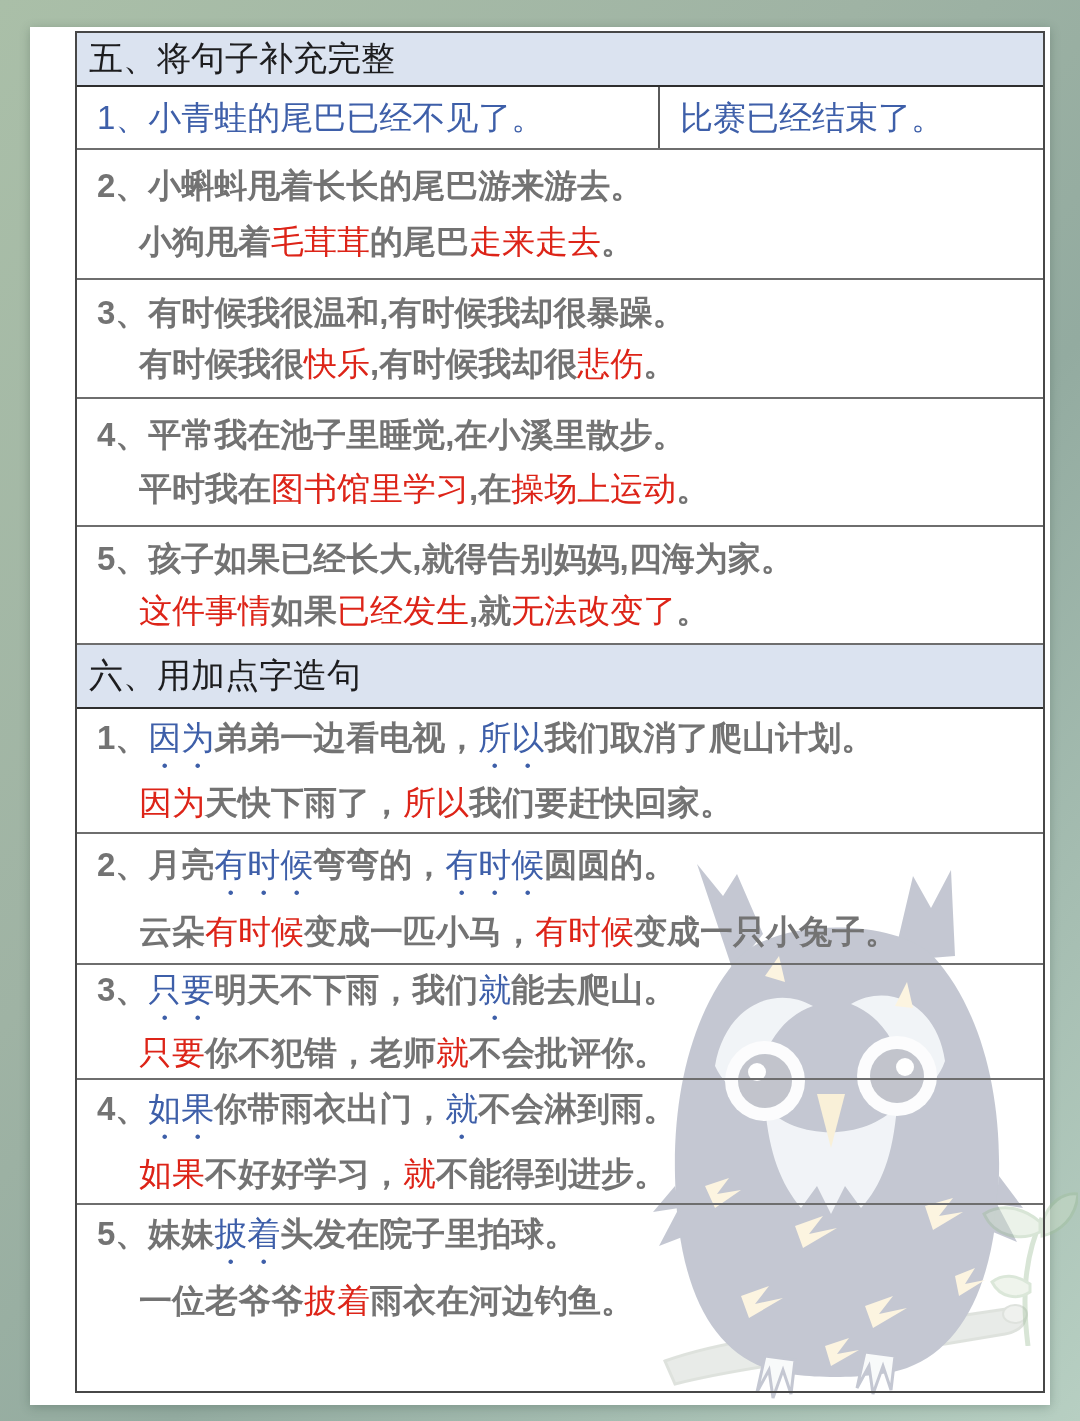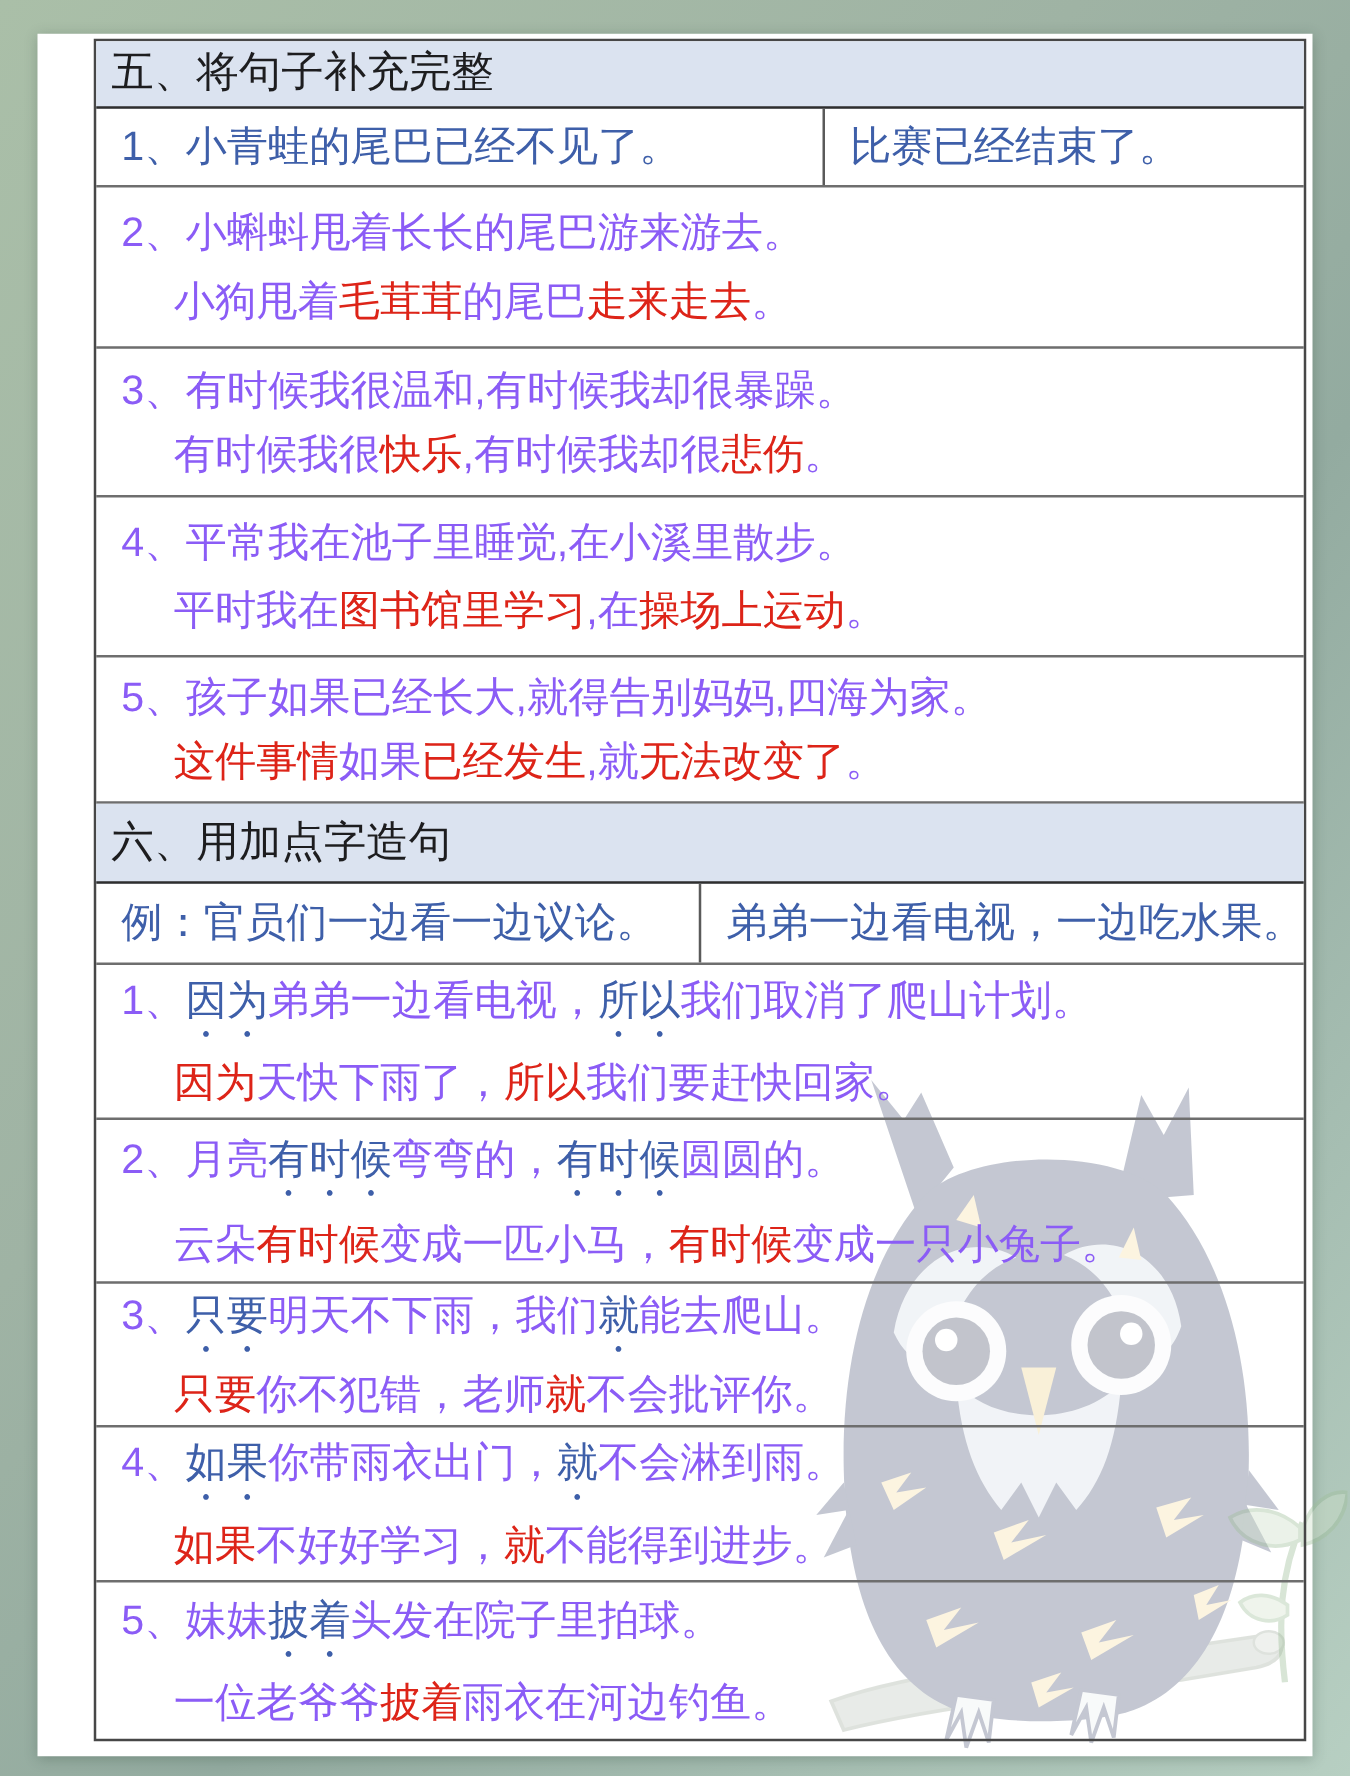--- a/index.html
+++ b/index.html
@@ -25,21 +25,21 @@
   .row{border-bottom:2px solid #6e6e6e;box-sizing:border-box;display:flex;flex-direction:column;justify-content:space-evenly;background:transparent;}
   .row:last-child{border-bottom:none;border-radius:25px;}
   .hdr{background:var(--header-bg,#dbe3f0);justify-content:center;border-bottom:2px solid #2e2e2e;}
   .hdr .line{padding-left:12px;font-size:34px;}
   .split{flex-direction:row;align-items:stretch;}
   .cell{display:flex;align-items:center;box-sizing:border-box;}
   .cell.right{border-left:2px solid #5a5a5a;}
   .line{white-space:nowrap;}
   .q{padding-left:20px;}
   .a{padding-left:62px;}
-  .seg-k{color:#8b5cf6;}
+  .seg-k{color:#737373;font-weight:bold;}
   .seg-r{color:var(--red,#dd2418);}
   .seg-b{color:var(--blue,#3e5fa9);}
   .seg-bd{
     color:var(--blue,#3e5fa9);
     -webkit-text-emphasis:filled dot currentColor;
     -webkit-text-emphasis-position:under left;
     text-emphasis:filled dot currentColor;
     text-emphasis-position:under left;
   }
   
@@ -147,28 +147,20 @@
 
   <div class="row h-s5r5">
     <div class="line q"><span class="seg-k">5、孩子如果已经长大,就得告别妈妈,四海为家。</span></div>
     <div class="line a"><span class="seg-r">这件事情</span><span class="seg-k">如果</span><span class="seg-r">已经发生</span><span class="seg-k">,就</span><span class="seg-r">无法改变了</span><span class="seg-k">。</span></div>
   </div>
 
   <div class="row hdr h-s6hdr">
     <div class="line">六、用加点字造句</div>
   </div>
 
-  <div class="row split h-s6ex">
-    <div class="cell w-s6c1">
-      <div class="line"><span class="seg-b">例：官员们一边看一边议论。</span></div>
-    </div>
-    <div class="cell right grow">
-      <div class="line"><span class="seg-b">弟弟一边看电视，一边吃水果。</span></div>
-    </div>
-  </div>
 
   <div class="row h-s6r1">
     <div class="line q"><span class="seg-k">1、</span><span class="seg-bd">因为</span><span class="seg-k">弟弟一边看电视，</span><span class="seg-bd">所以</span><span class="seg-k">我们取消了爬山计划。</span></div>
     <div class="line a"><span class="seg-r">因为</span><span class="seg-k">天快下雨了，</span><span class="seg-r">所以</span><span class="seg-k">我们要赶快回家。</span></div>
   </div>
 
   <div class="row h-s6r2">
     <div class="line q"><span class="seg-k">2、月亮</span><span class="seg-bd">有时候</span><span class="seg-k">弯弯的，</span><span class="seg-bd">有时候</span><span class="seg-k">圆圆的。</span></div>
     <div class="line a"><span class="seg-k">云朵</span><span class="seg-r">有时候</span><span class="seg-k">变成一匹小马，</span><span class="seg-r">有时候</span><span class="seg-k">变成一只小兔子。</span></div>
   </div>

